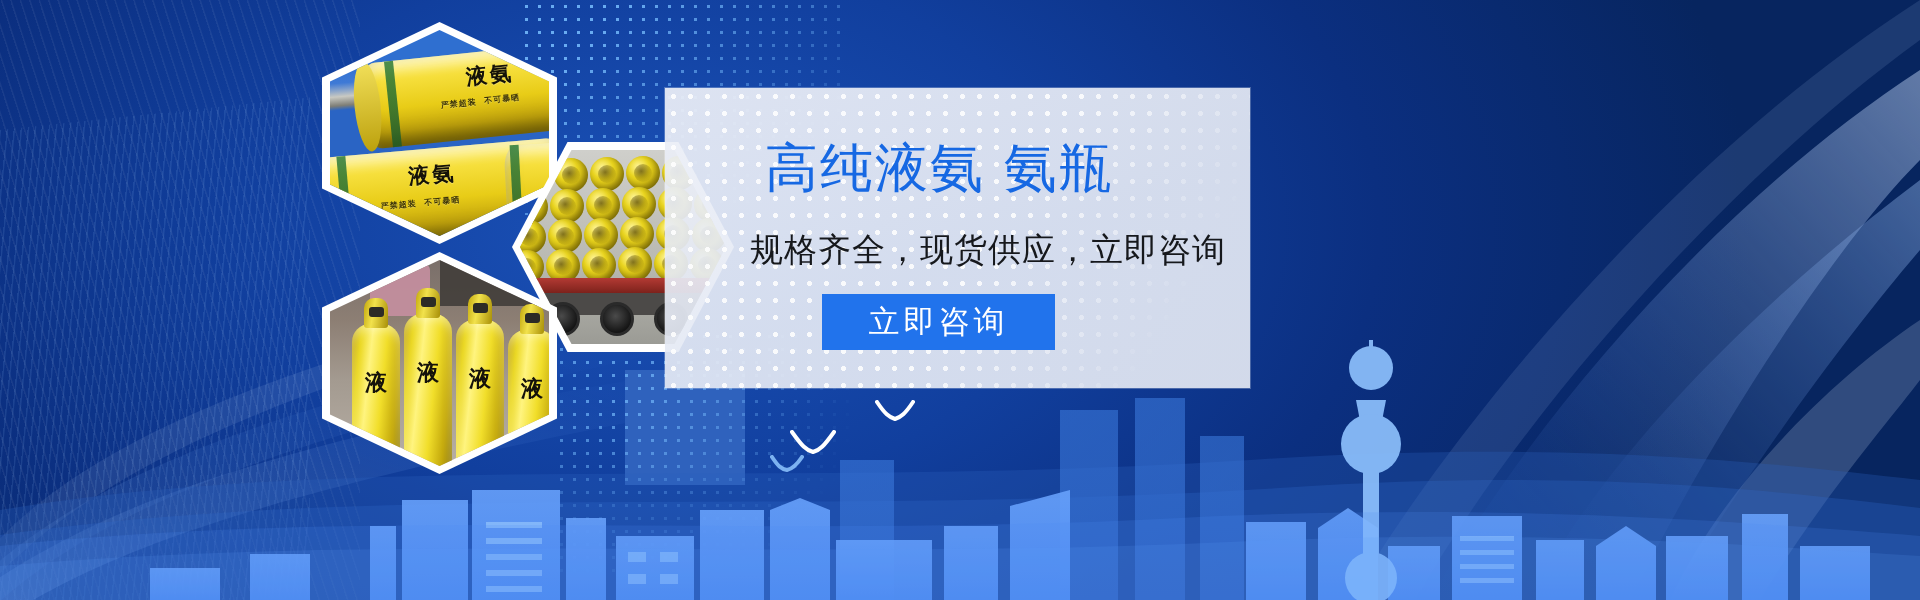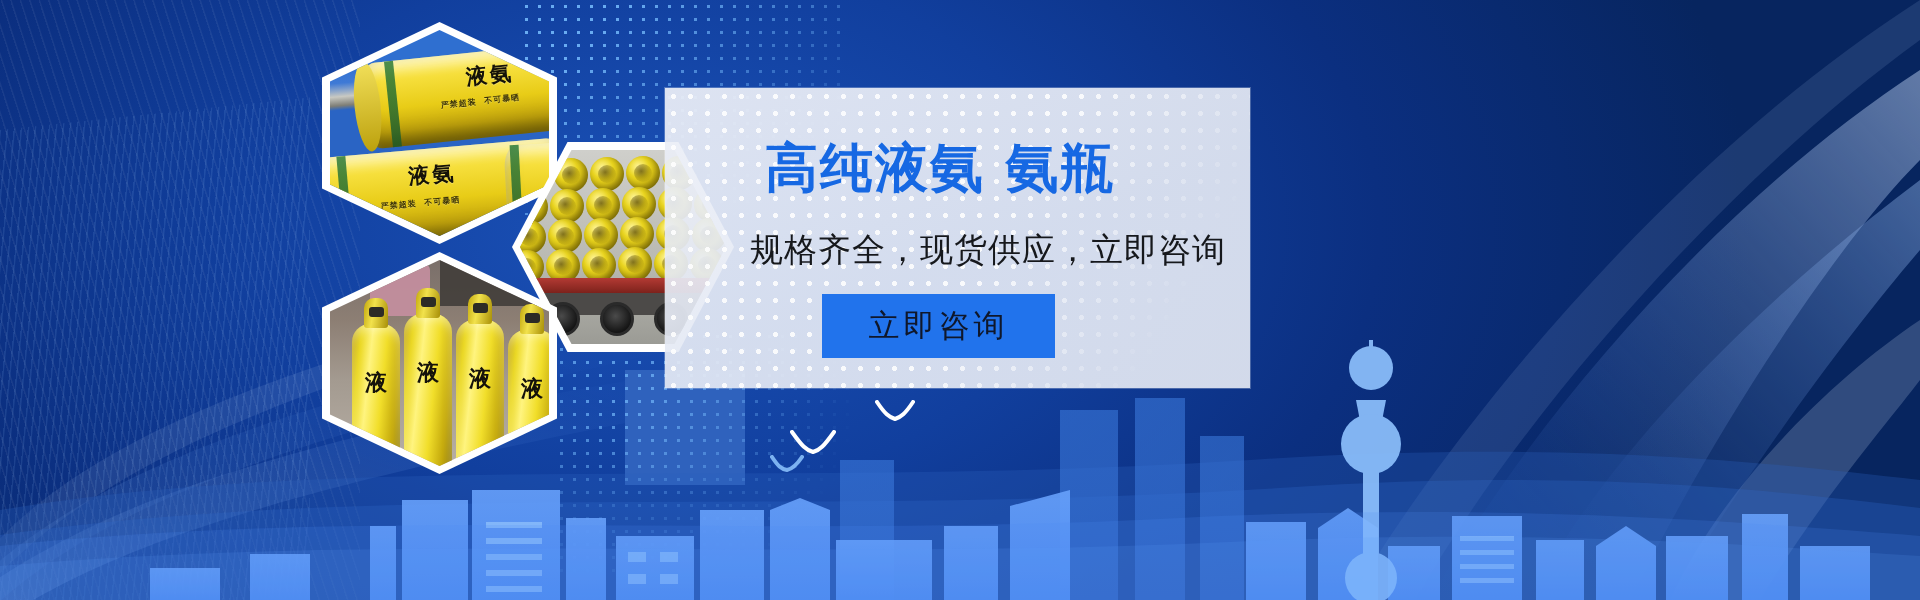--- a/index.html
+++ b/index.html
@@ -160,33 +160,33 @@
     background-size:17px 17px;
     -webkit-mask-image:linear-gradient(120deg,#000 0%,#000 55%,transparent 85%);
             mask-image:linear-gradient(120deg,#000 0%,#000 55%,transparent 85%);
     opacity:.9;
   }
   .panel-content{position:absolute;inset:0;}
 
   .headline{
     position:absolute;left:100px;top:45px;
     font-family:"DejaVu Sans","Liberation Sans",sans-serif;
-    font-size:53px;font-weight:700;letter-spacing:2px;
+    font-size:53px;font-weight:400;letter-spacing:2px;
     color:#1668e3;white-space:nowrap;text-align:right;
   }
   .subline{
     position:absolute;left:85px;top:140px;
     font-family:"DejaVu Sans","Liberation Sans",sans-serif;
     font-size:33px;font-weight:400;letter-spacing:1px;
     color:#16181c;white-space:nowrap;
   }
   .cta{
-    position:absolute;left:157px;top:206px;width:233px;height:64px;
+    position:absolute;left:157px;top:206px;width:233px;height:56px;
     background:#2173ec;border:0;cursor:pointer;
-    color:#0f172a;
+    color:#ffffff;
     font-family:Liberation Mono, monospace;
     font-size:31px;font-weight:400;letter-spacing:4px;
     display:flex;align-items:center;justify-content:center;
   }
 </style>
 </head>
 <body>
 
 <div class="banner">
 

